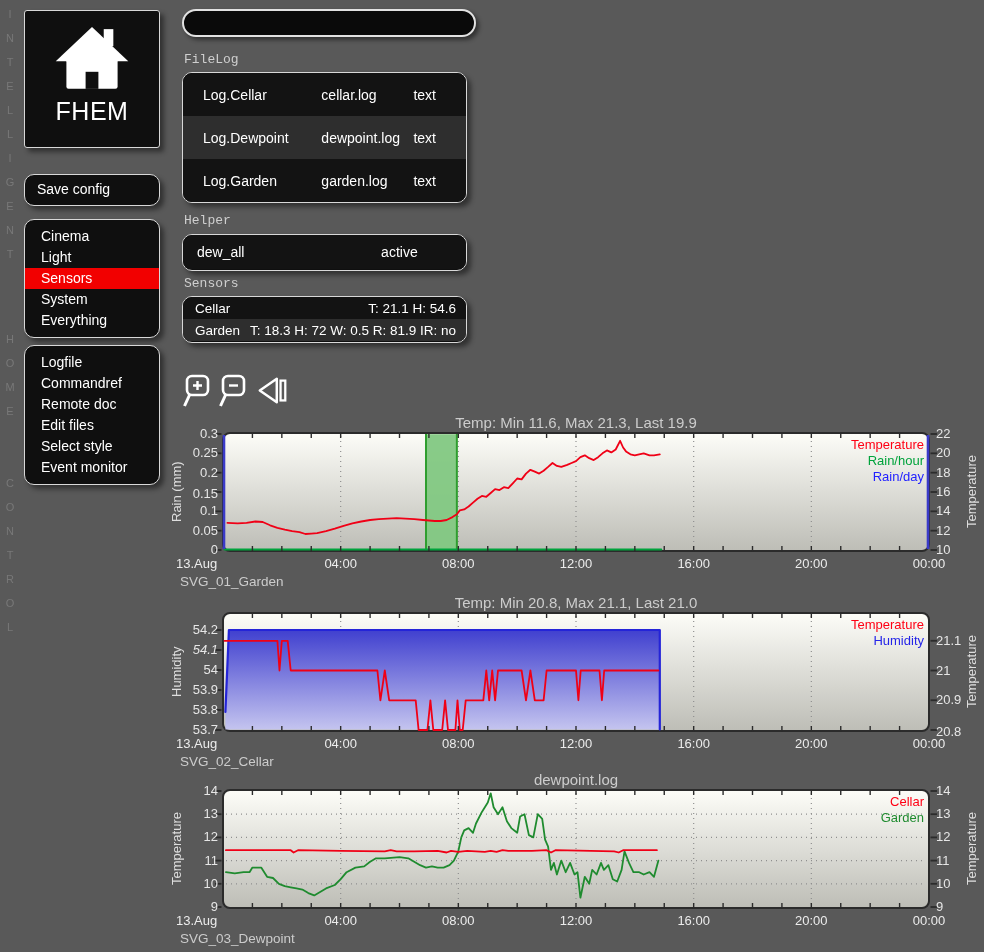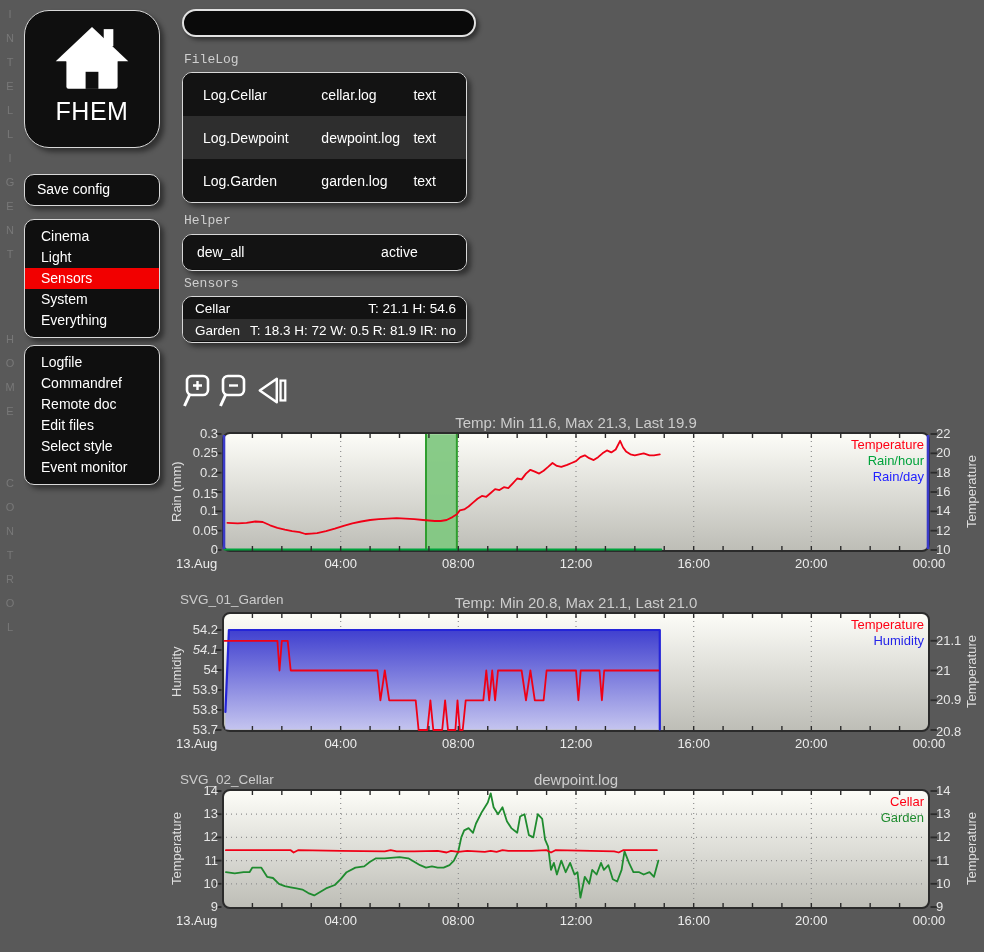--- a/index.html
+++ b/index.html
@@ -13,21 +13,21 @@
   .vword {
     position:absolute; left:4px;
     writing-mode:vertical-rl; text-orientation:upright;
     font-size:11px; letter-spacing:12px; color:#787878;
   }
   .box {
     position:absolute; background:#0f0f0f;
     border:1.5px solid #d8d8d8; border-radius:10px;
     box-shadow:4px 4px 5px rgba(0,0,0,.45);
   }
-  .logo-box { left:24px; top:10px; width:136px; height:138px; border-radius:25px; text-align:center; }
+  .logo-box { left:24px; top:10px; width:136px; height:138px; border-radius:3px; text-align:center; }
   .logo-box svg { margin-top:16px; }
   .logo-text { font-size:25px; color:#fff; margin-top:2px; letter-spacing:.5px; }
   .btn-save { left:24px; top:174px; width:136px; height:32px; font-size:14px; line-height:29px; padding-left:12px; color:#fff; cursor:pointer; }
   .menu { left:24px; width:136px; padding:6px 0; overflow:hidden; }
   .mitem { font-size:14px; line-height:21px; padding-left:16px; cursor:pointer; white-space:nowrap; }
   .mitem.sel { background:#f20000; }
   .cmd {
     position:absolute; left:182px; top:9px; width:294px; height:28px;
     background:#0a0a0a; border:2px solid #e2e2e2; border-radius:14px;
     box-shadow:3px 3px 4px rgba(0,0,0,.45); color:#fff; font-size:14px; padding:0 12px;
@@ -45,21 +45,21 @@
   .chart { position:absolute; left:176px; width:806px; height:178px; }
   .ctitle { position:absolute; left:46px; top:0; width:708px; text-align:center; font-size:15px; color:#ccc; }
   .plot { position:absolute; left:38px; top:18px; width:724px; height:120px; }
   .ylab { position:absolute; font-size:13px; color:#e6e6e6; line-height:15px; }
   .ylab.l { left:8px; width:34px; text-align:right; }
   .ylab.r { left:760px; width:40px; text-align:left; }
   .vlab { position:absolute; top:18px; height:120px; writing-mode:vertical-rl; transform:rotate(180deg);
           display:flex; align-items:center; justify-content:center; font-size:13px; color:#dedede; }
   .vlab.l { left:-7px; } .vlab.r { left:788px; }
   .xlab { position:absolute; top:142px; width:64px; font-size:13px; color:#ececec; text-align:center; }
-  .caption { position:absolute; left:4px; top:160px; font-size:13.5px; color:#ccc;margin-top:18px; }
+  .caption { position:absolute; left:4px; top:160px; font-size:13.5px; color:#ccc; }
   .legend { position:absolute; right:58px; top:23px; text-align:right; font-size:13px; line-height:16px; }
 </style>
 </head>
 <body>
 
 <span class="vword" style="top:8px">INTELLIGENT</span>
 <span class="vword" style="top:333px">HOME</span>
 <span class="vword" style="top:477px">CONTROL</span>
 
 <div class="box logo-box">

